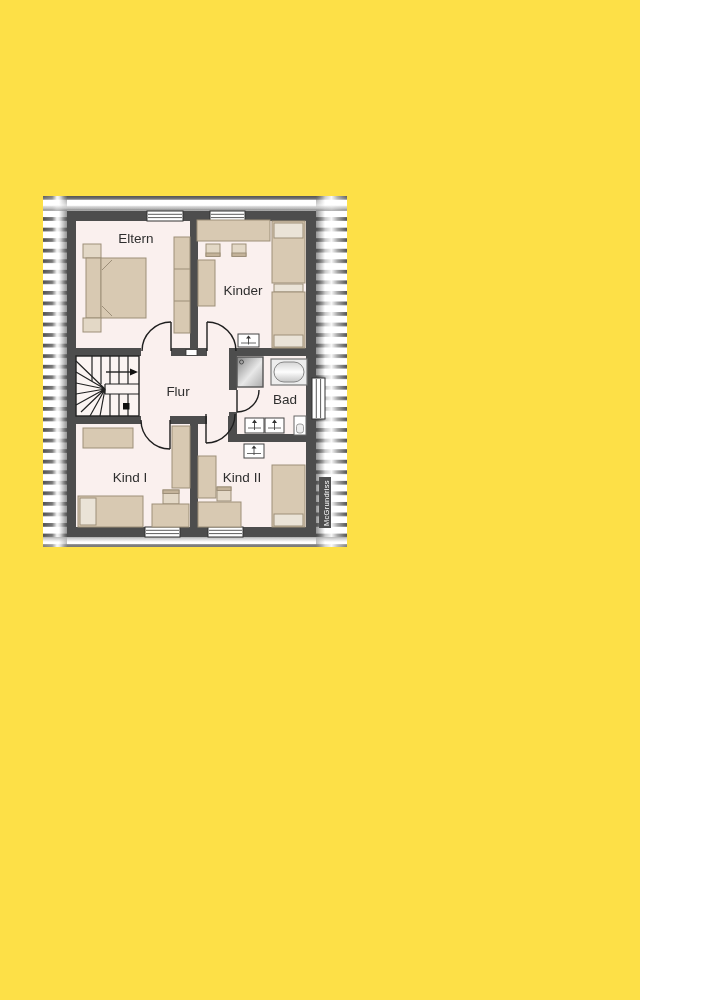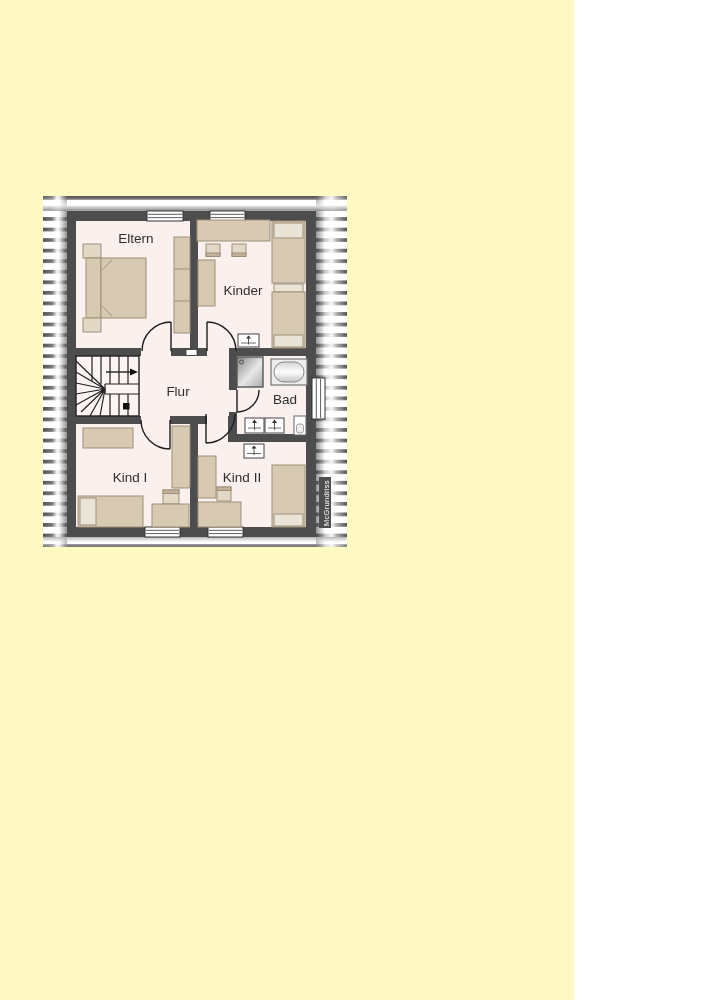--- a/index.html
+++ b/index.html
@@ -1,16 +1,16 @@
 <!DOCTYPE html>
 <html><head>
 <meta charset="utf-8">
 <style>
   html,body{margin:0;padding:0;background:#ffffff;}
-  .page{width:574px;height:1000px;position:relative;background:#fef9c3;overflow:hidden;}
+  .page{width:640px;height:1000px;position:relative;background:#fde047;overflow:hidden;}
   svg{display:block;}
   text{font-family:"Liberation Sans","DejaVu Sans",sans-serif;}
   .room-label{fill:#2e2e2e;font-size:13.5px;}
   .watermark-text{fill:#ffffff;font-size:7.5px;letter-spacing:0.3px;}
 </style>
 </head>
 <body>
 
 <div class="page">
 <svg width="706" height="1000" viewBox="0 0 706 1000">

